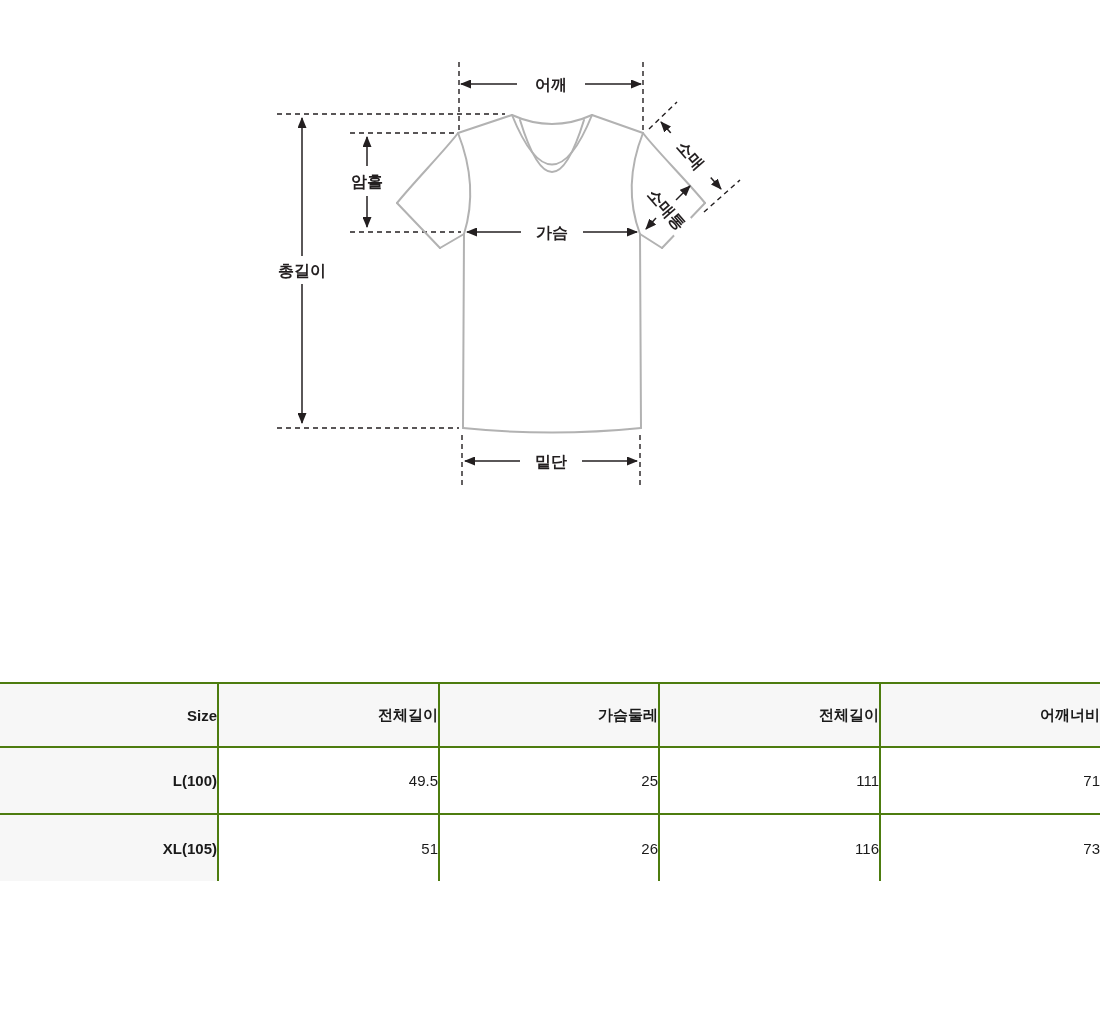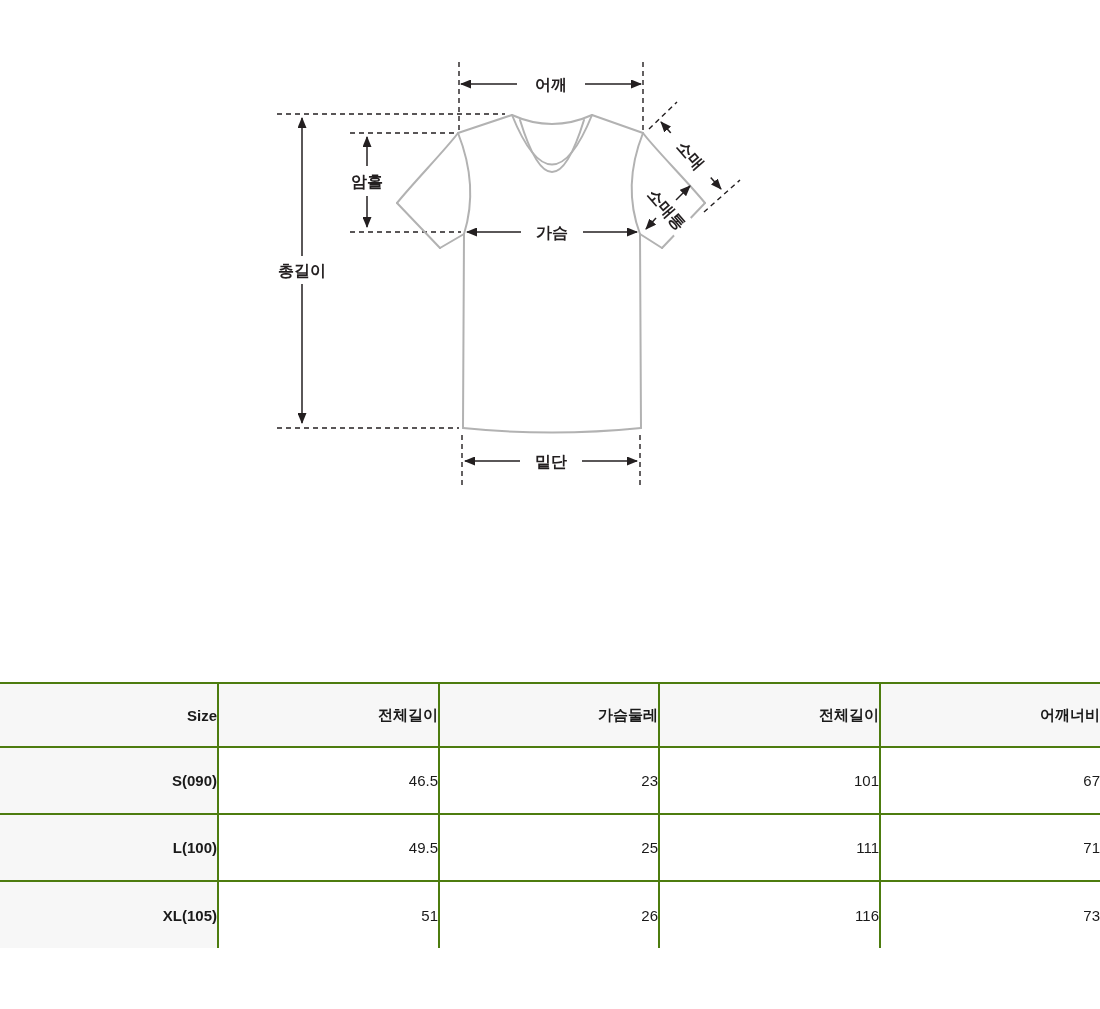--- a/index.html
+++ b/index.html
@@ -155,27 +155,20 @@
     <tr>
       <th>Size</th>
       <th>전체길이</th>
       <th>가슴둘레</th>
       <th>전체길이</th>
       <th>어깨너비</th>
     </tr>
   </thead>
   <tbody>
     <tr>
-      <th class="size-cell">S(090)</th>
-      <td>46.5</td>
-      <td>23</td>
-      <td>101</td>
-      <td>67</td>
-    </tr>
-    <tr>
       <th class="size-cell">L(100)</th>
       <td>49.5</td>
       <td>25</td>
       <td>111</td>
       <td>71</td>
     </tr>
     <tr>
       <th class="size-cell">XL(105)</th>
       <td>51</td>
       <td>26</td>

